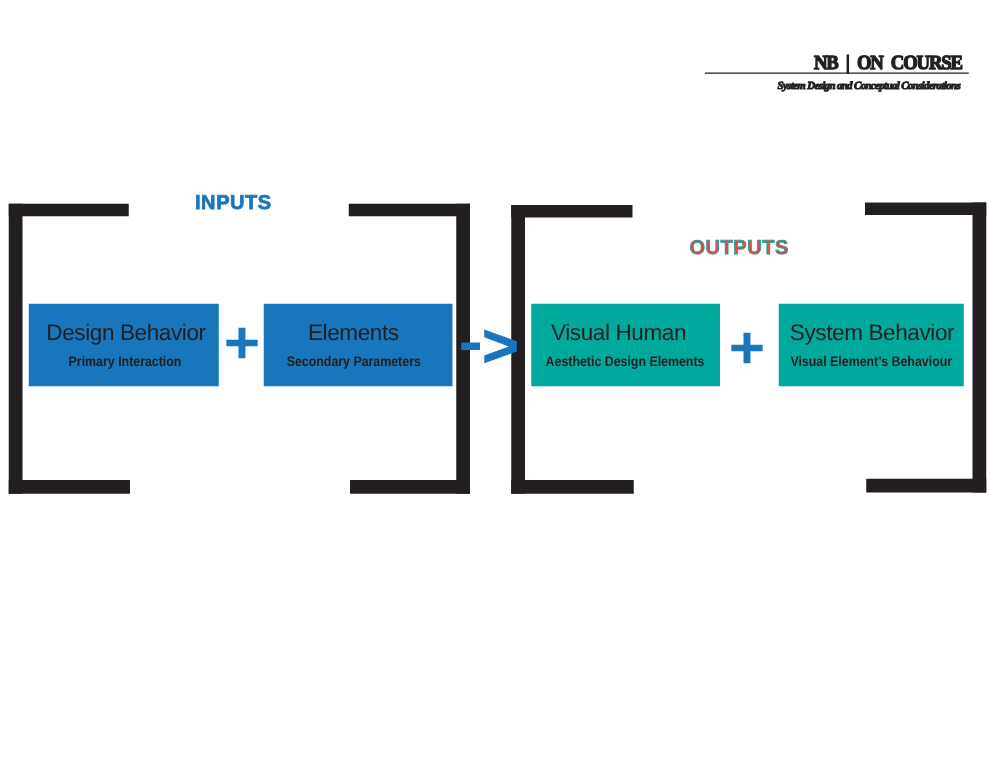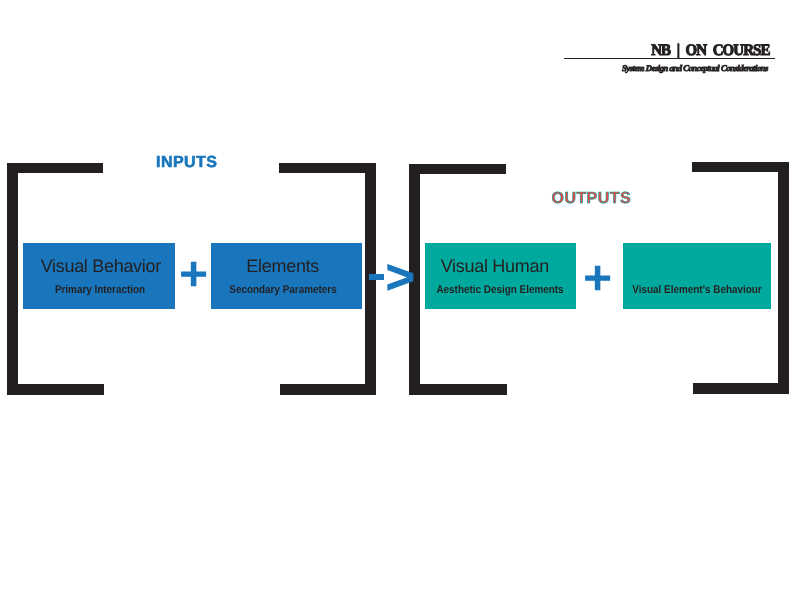--- a/index.html
+++ b/index.html
@@ -201,26 +201,27 @@
   </div>
 
   <div class="section-title title-inputs">INPUTS</div>
   <div class="section-title title-outputs">OUTPUTS</div>
 
   <div class="card card-1"></div>
   <div class="card card-2"></div>
   <div class="card card-3"></div>
   <div class="card card-4"></div>
 
-  <div class="card-title tx-1">Visual Behavior</div>
+  <div class="card-title tx-1">Design Behavior</div>
   <div class="card-sub sx-1">Primary Interaction</div>
   <div class="card-title tx-2">Elements</div>
   <div class="card-sub sx-2">Secondary Parameters</div>
   <div class="card-title tx-3">Visual Human</div>
   <div class="card-sub sx-3">Aesthetic Design Elements</div>
+  <div class="card-title tx-4">System Behavior</div>
   <div class="card-sub sx-4">Visual Element’s Behaviour</div>
 
   <div class="plus plus-1">+</div>
   <div class="plus plus-2">+</div>
 
   <div class="arrow">
     <span class="arrow-shaft"></span>
     <span class="arrow-head">&gt;</span>
   </div>
 

